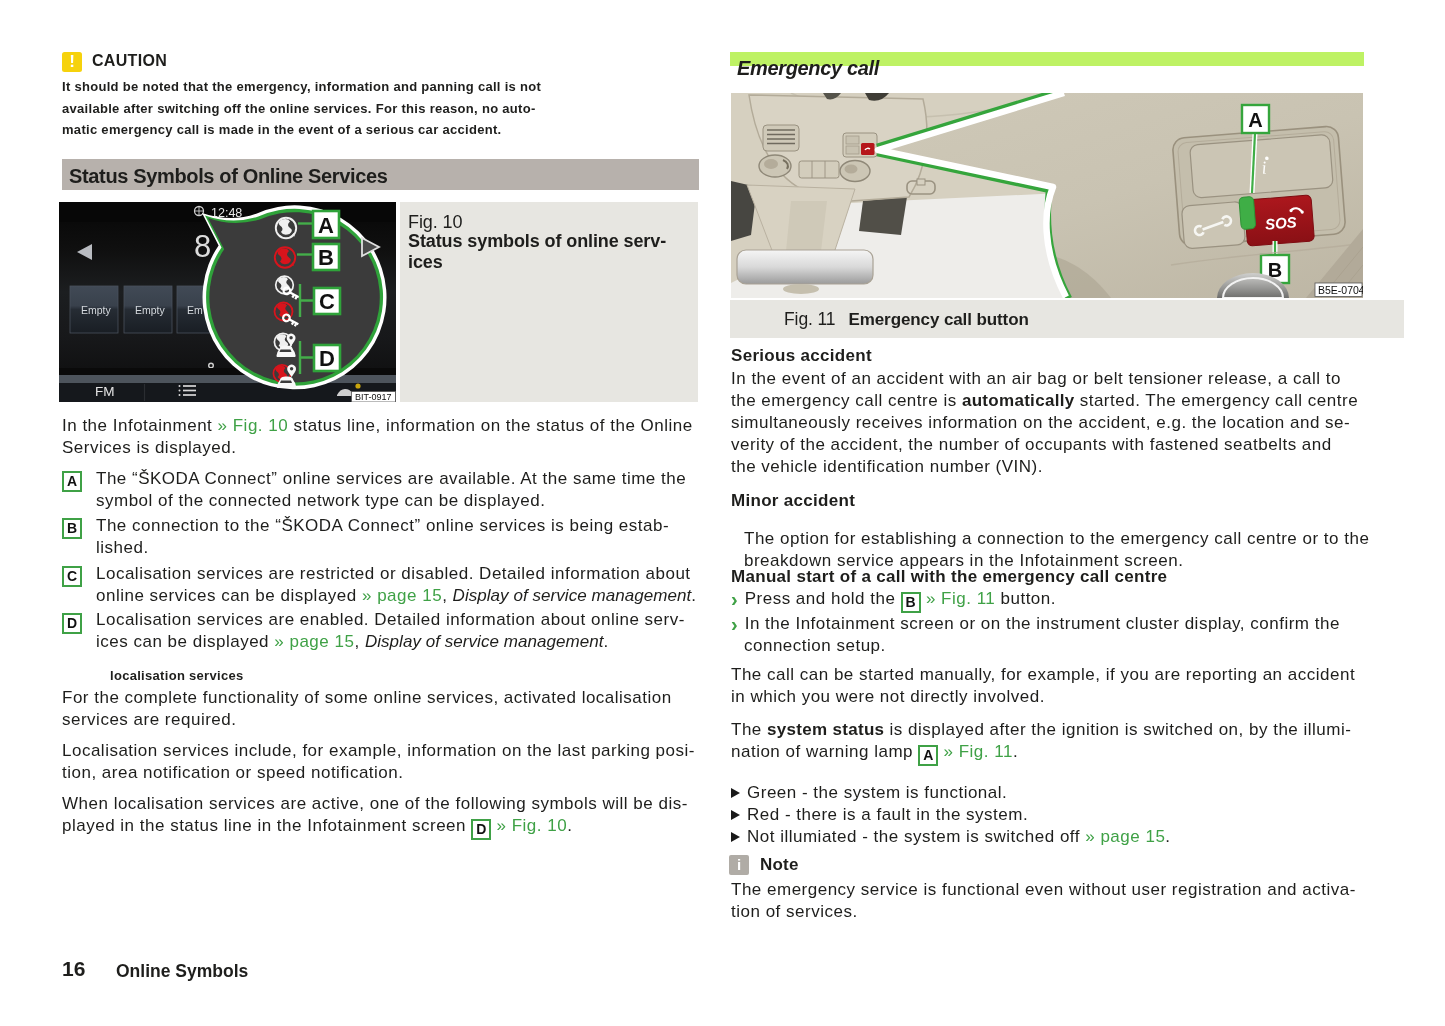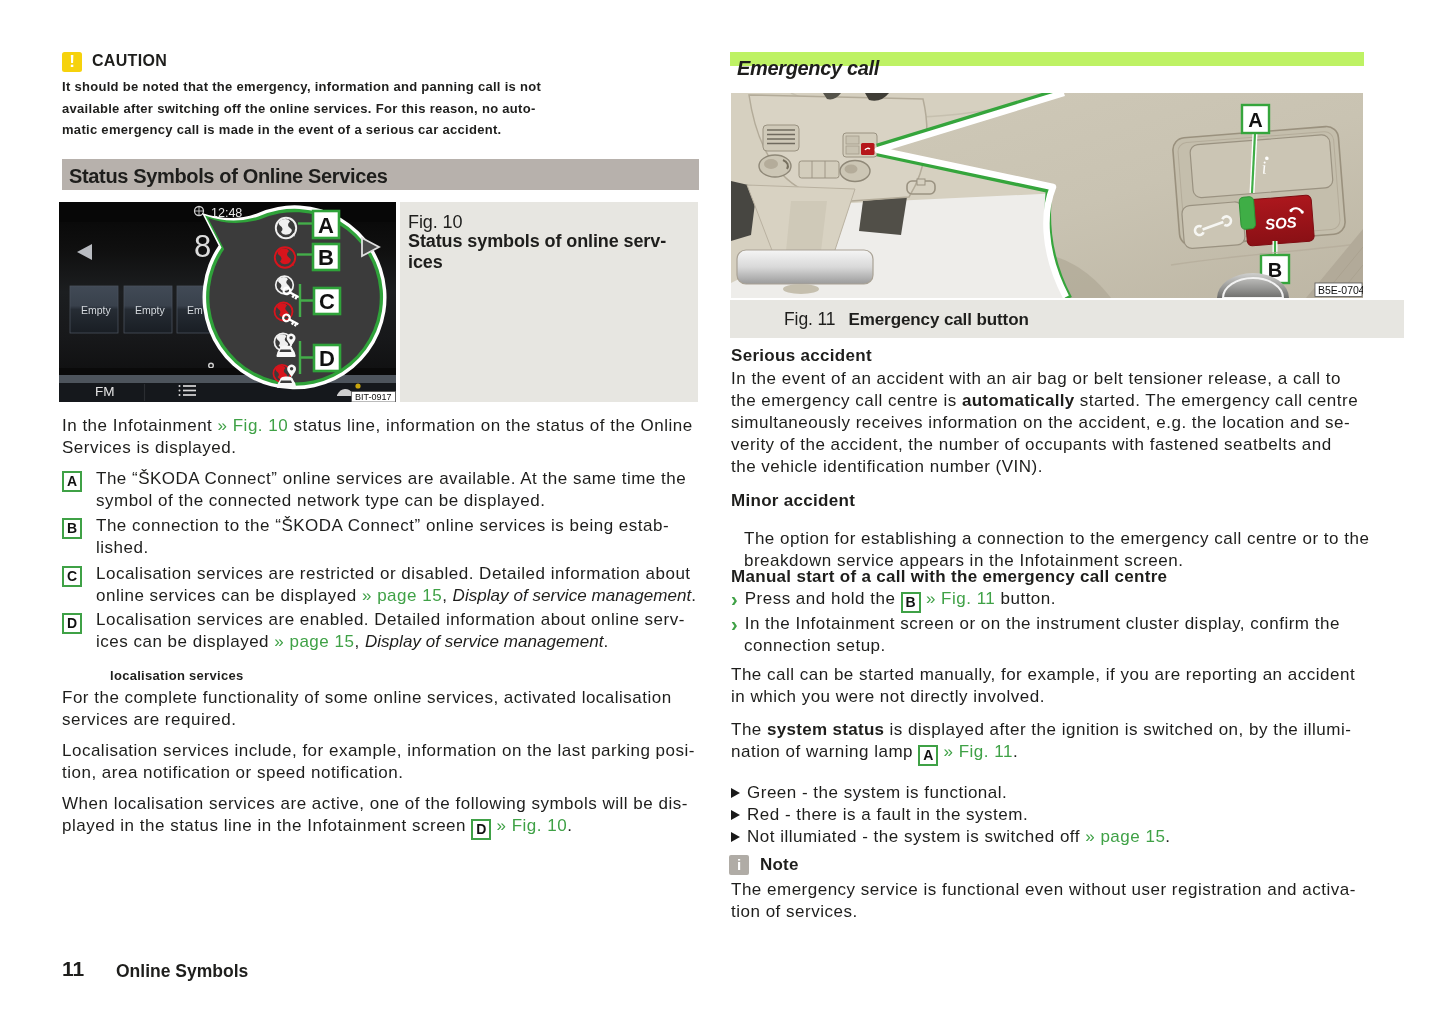--- a/index.html
+++ b/index.html
@@ -220,21 +220,21 @@
 </div>
 <div class="abs bp" style="left:62px;top:740px;">
 Localisation services include, for example, information on the last parking posi-<br>
 tion, area notification or speed notification.
 </div>
 <div class="abs bp" style="left:62px;top:793px;">
 When localisation services are active, one of the following symbols will be dis-<br>
 played in the status line in the Infotainment screen <span class="kbox">D</span> <span class="g">» Fig. 10</span>.
 </div>
 
-<div class="abs b" style="left:62px;top:958px;font-size:21px;line-height:21px;">11</div>
+<div class="abs b" style="left:62px;top:958px;font-size:21px;line-height:21px;">16</div>
 <div class="abs b" style="left:116px;top:961px;font-size:17.5px;line-height:20px;">Online Symbols</div>
 
 <div class="abs" style="left:730px;top:52px;width:634px;height:14px;background:#bef264;font-style:italic;">
   <div style="padding:4.5px 0 0 7px;font-size:20px;font-weight:bold;letter-spacing:-0.35px;">Emergency call</div>
 </div>
 
 <div class="abs" id="fig11" style="left:731px;top:93px;width:632px;height:205px;background:#cdc7b6;">
 <svg width="632" height="205" viewBox="0 0 632 205">
   <defs>
     <linearGradient id="roof" x1="0" y1="0" x2="1" y2="1">

